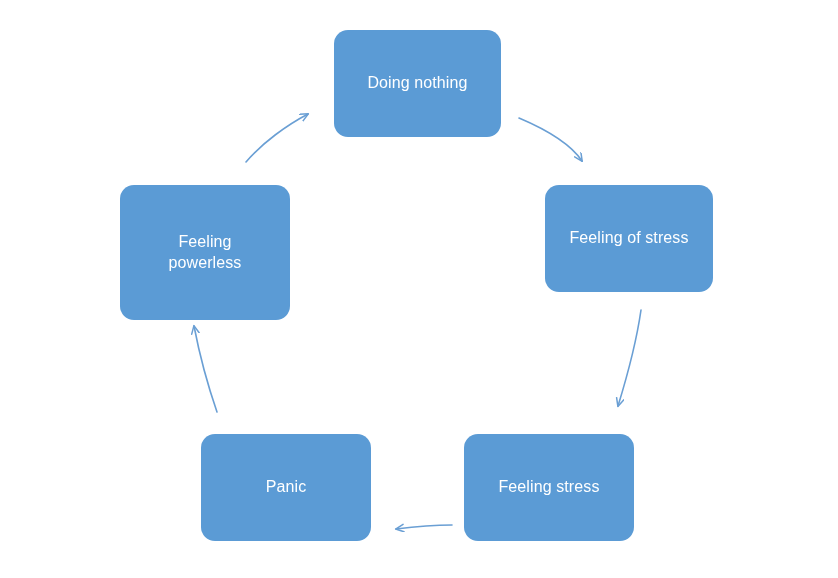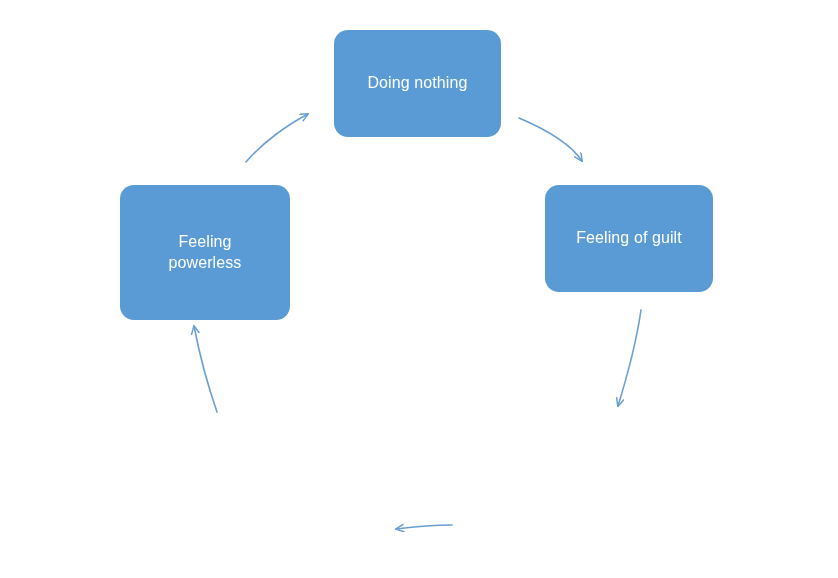--- a/index.html
+++ b/index.html
@@ -74,23 +74,29 @@
     <path d="M 217,412 C 208,386 199,352 194,326" fill="none" stroke="#6A9FD4" stroke-width="1.6" stroke-linecap="round" marker-end="url(#arrowhead)"></path>
 
     <path d="M 246,162 C 262,143 287,125 308,114" fill="none" stroke="#6A9FD4" stroke-width="1.6" stroke-linecap="round" marker-end="url(#arrowhead)"></path>
   </svg>
 
   <div class="node" id="node-doing-nothing">
     <span class="node-label">Doing nothing</span>
   </div>
 
   <div class="node" id="node-feeling-guilt">
-    <span class="node-label">Feeling of guilt</span>
+    <span class="node-label">Feeling of stress</span>
   </div>
 
+  <div class="node" id="node-feeling-stress">
+    <span class="node-label">Feeling stress</span>
+  </div>
 
+  <div class="node" id="node-panic">
+    <span class="node-label">Panic</span>
+  </div>
 
   <div class="node" id="node-feeling-powerless">
     <span class="node-label">Feeling
 powerless</span>
   </div>
 
 </div>
 
 </body></html>

